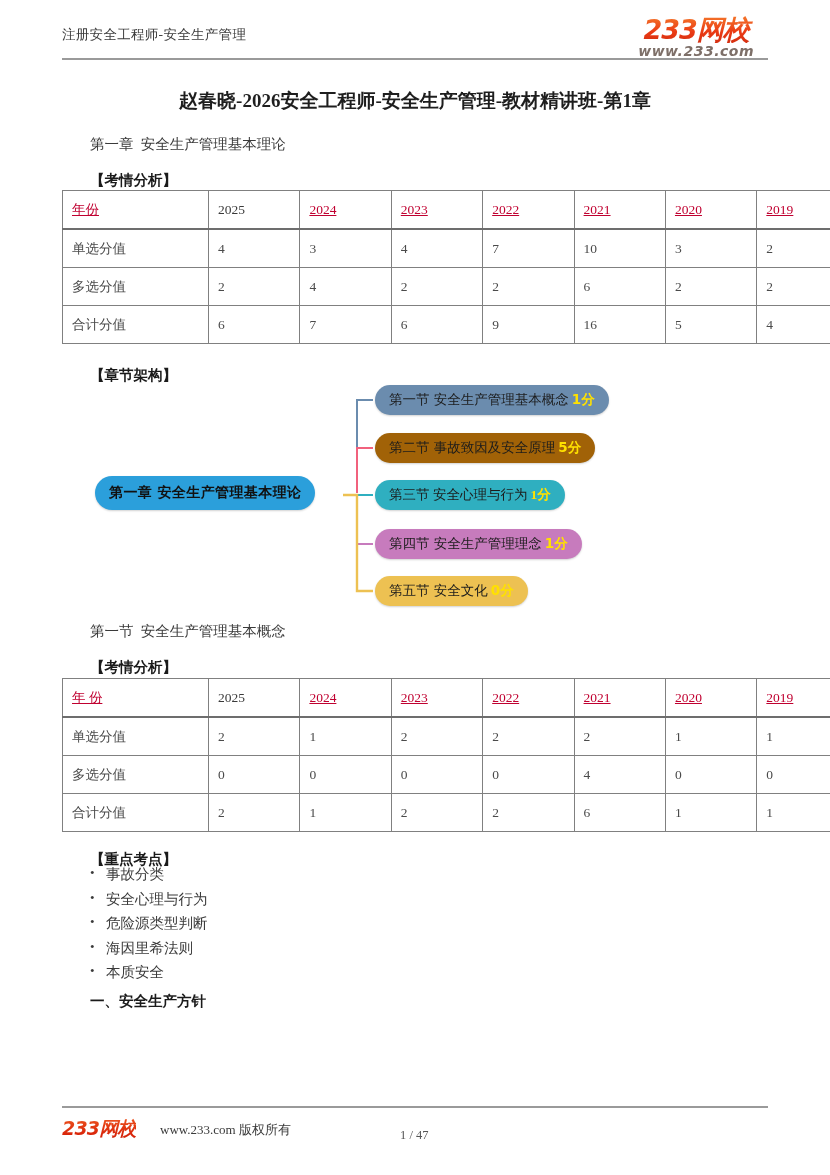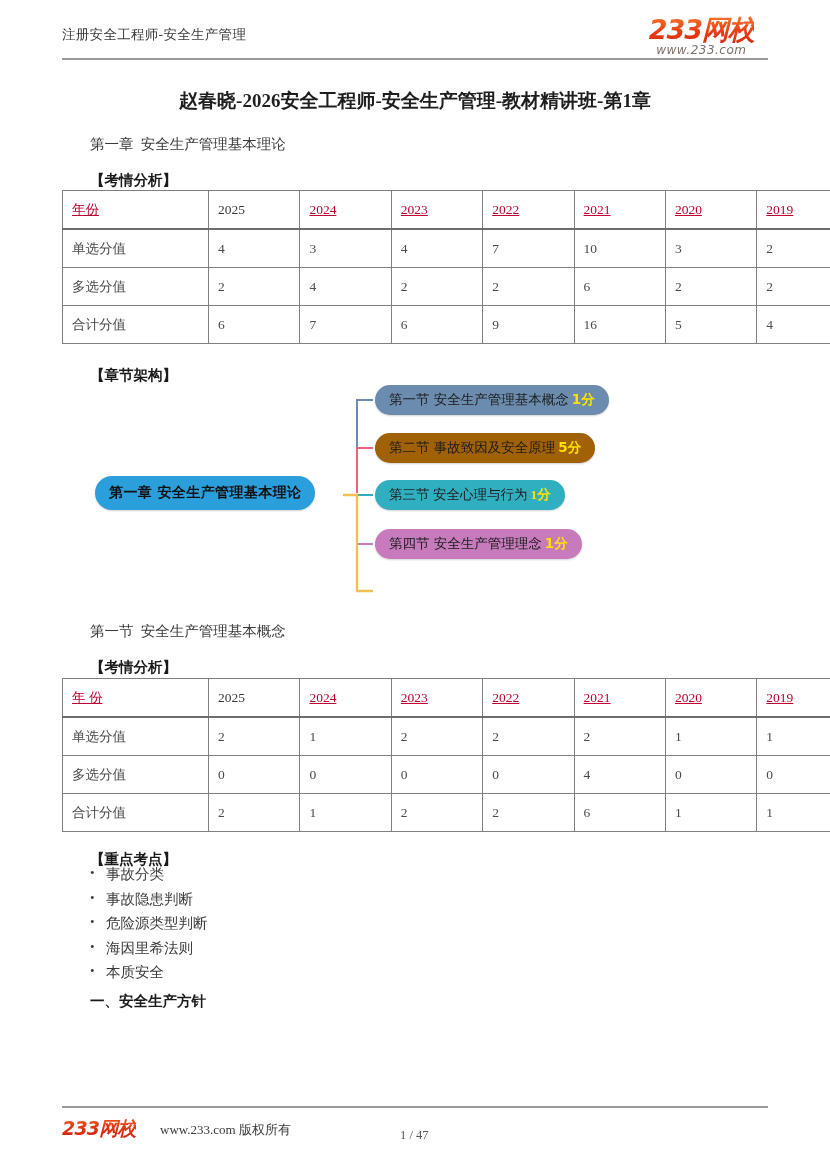--- a/index.html
+++ b/index.html
@@ -63,22 +63,22 @@
     letter-spacing: -1px;
     background: linear-gradient(180deg, #f4762a 0%, #ea3a14 60%, #d52f10 100%);
     -webkit-background-clip: text;
     background-clip: text;
     color: transparent;
     display: block;
   }
   .brand-logo .brand-sub {
     font-family: "DejaVu Sans", sans-serif;
     font-style: italic;
-    font-weight: normal;
-    font-size: 12px;
+    font-weight: bold;
+    font-size: 14px;
     color: #7d6f68;
     display: block;
     margin-top: 1px;
     letter-spacing: .5px;
   }
 
   
   .doc-title {
     position: absolute;
     left: 0;
@@ -356,20 +356,24 @@
     <div class="mm-node mm-branch" style="left:290px; top:108px; background:#2fafc0;font-family:Liberation Serif, serif;">
       <span>第三节  安全心理与行为</span>
       <span class="mm-score">1分</span>
     </div>
 
     <div class="mm-node mm-branch" style="left:290px; top:157px; background:#c77bbd;">
       <span>第四节  安全生产管理理念</span>
       <span class="mm-score">1分</span>
     </div>
 
+    <div class="mm-node mm-branch" style="left:290px; top:204px; background:#edc152;">
+      <span>第五节  安全文化</span>
+      <span class="mm-score">0分</span>
+    </div>
   </div>
 
   <div class="body-line" style="left:90px; top:622px;">第一节  安全生产管理基本概念</div>
   <div class="body-line bold" style="left:90px; top:646px;">【考情分析】</div>
 
   <table class="score-table" style="left:62px; top:678px;">
     <tbody>
       <tr>
         <td class="col-label"><span class="hd-red">年 份</span></td>
         <td class="col-year"><span class="hd-plain">2025</span></td>
@@ -409,21 +413,21 @@
         <td class="col-year">6</td>
         <td class="col-year">1</td>
         <td class="col-year">1</td>
       </tr>
     </tbody>
   </table>
 
   <div class="body-line bold" style="left:90px; top:838px;">【重点考点】</div>
   <ul class="bullet-list">
     <li>事故分类</li>
-    <li>事故隐患判断</li>
+    <li>安全心理与行为</li>
     <li>危险源类型判断</li>
     <li>海因里希法则</li>
     <li>本质安全</li>
   </ul>
 
   <div class="body-line bold" style="left:90px; top:980px;">一、安全生产方针</div>
 
   <div class="footer-rule"></div>
   <div class="footer">
     <span class="footer-logo">233网校</span>

